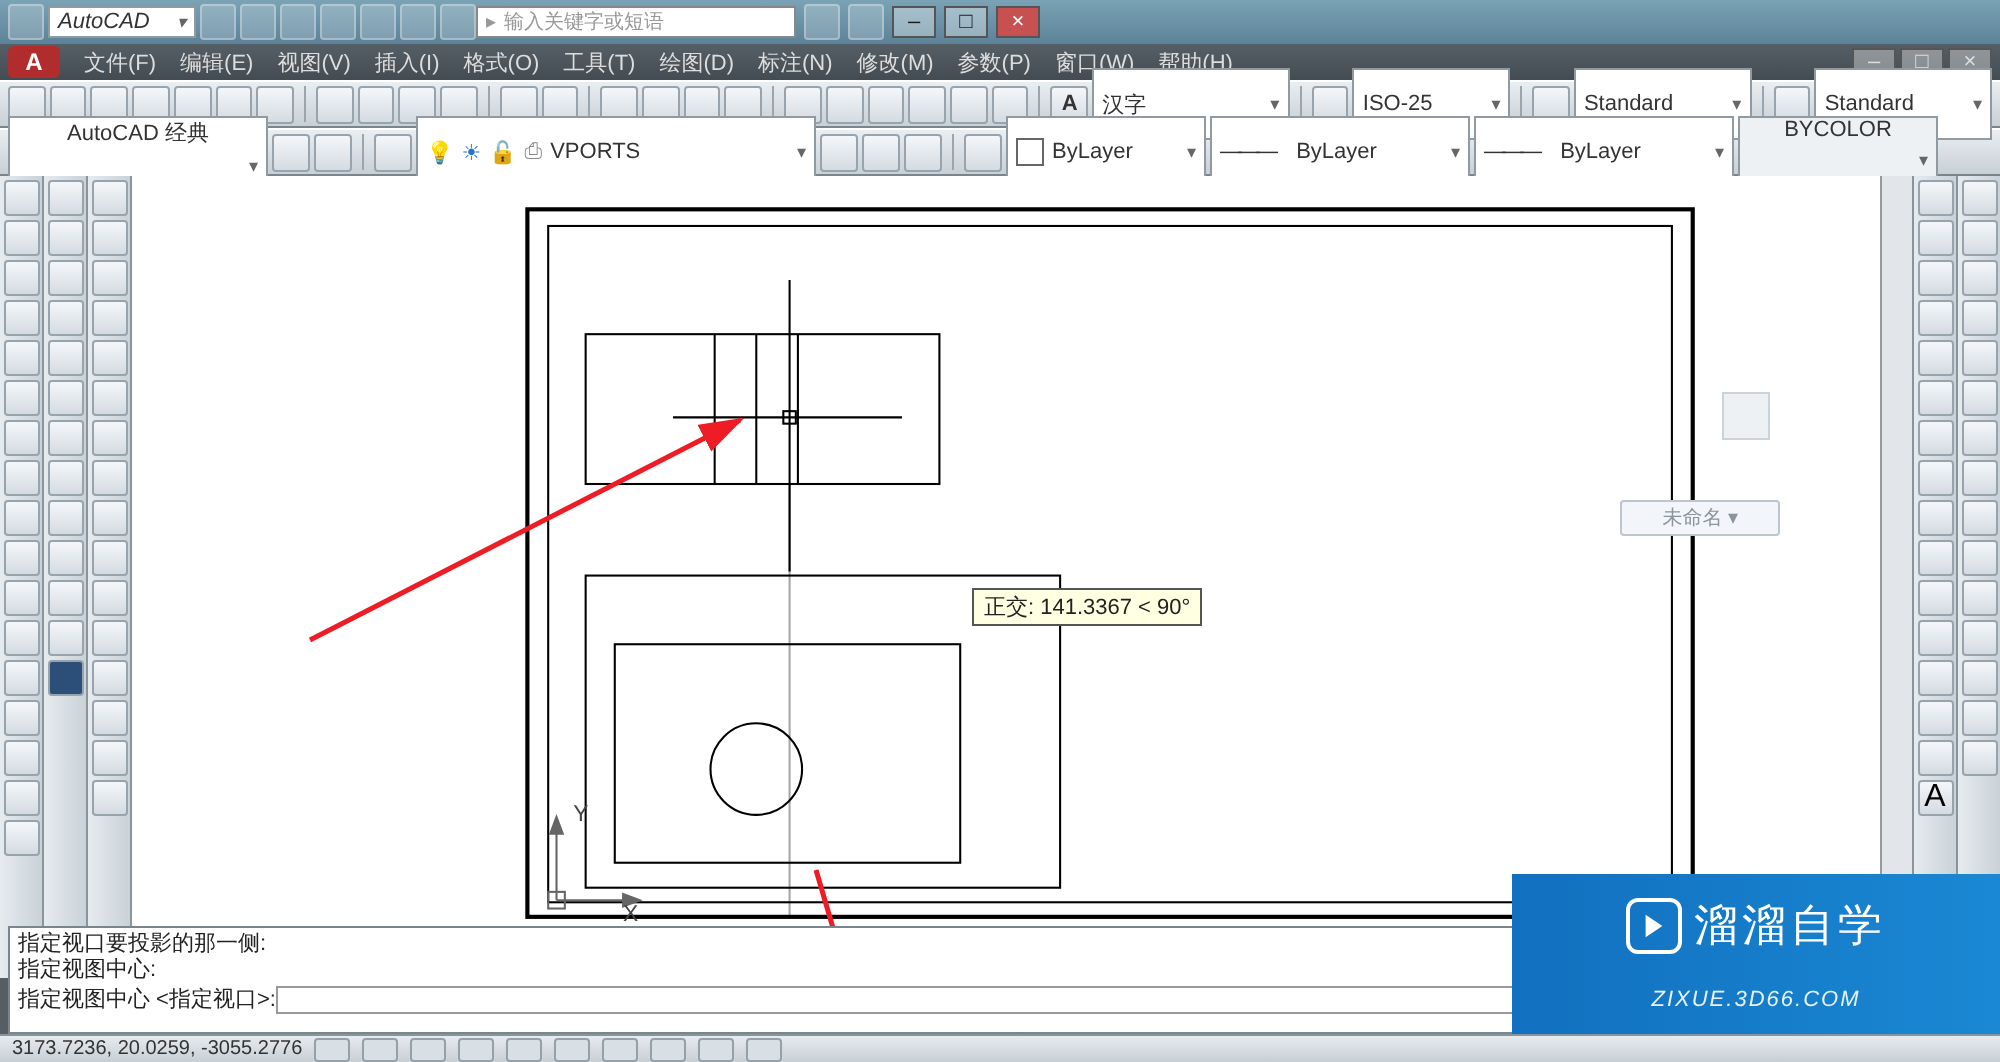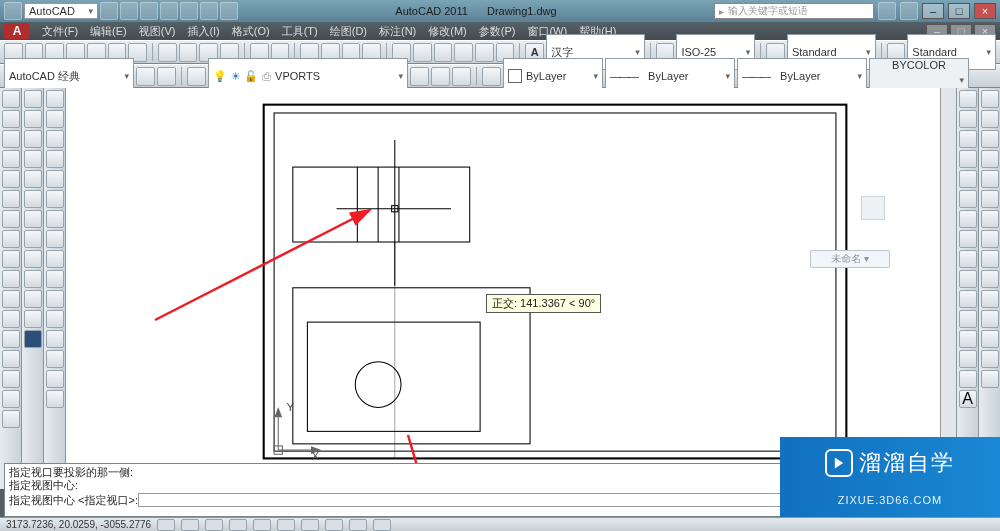--- a/index.html
+++ b/index.html
@@ -48,48 +48,44 @@
   .prop-badge { position:absolute; right:50px; top:162px; background:#f2f5f9; border:1px solid #bcc6ce; font-size:10px; padding:1px 20px; color:#8a949c; border-radius:2px;}
   .small-icon { position:absolute; right:55px; top:108px; width:24px; height:24px; border:1px solid #ccd3d9; background:#eef1f4;}
 
   .cmdline { position:absolute; left:4px; right:4px; bottom:14px; height:54px; background:#fff; border:1px solid #7a868e; font-size:11px; padding:2px 4px; color:#222; line-height:13px; overflow:hidden;}
   .cmdline .inp { display:flex; align-items:center; margin-top:1px;}
   .cmdline .inp .box { flex:1; height:14px; border:1px solid #999; padding:0 2px; color:#333;}
 
   .statusbar { position:absolute; left:0; right:0; bottom:0; height:14px; background:linear-gradient(#e6ebef,#c7cfd5); border-top:1px solid #8a949b; font-size:10px; color:#333; display:flex; align-items:center; padding-left:6px; gap:6px;text-align:right;}
   .statusbar .sb-btn{ width:18px;height:12px;border:1px solid #95a0a8;border-radius:2px;background:#d9e0e5;}
 
-  .watermark { position:absolute; right:0; bottom:14px; width:220px; height:80px; background:linear-gradient(90deg,#1170bf,#1a88d4); display:flex; align-items:center; justify-content:center; flex-direction:column; color:#fff; }
+  .watermark { position:absolute; right:0; bottom:14px; width:244px; height:80px; background:linear-gradient(90deg,#1170bf,#1a88d4); display:flex; align-items:center; justify-content:center; flex-direction:column; color:#fff; }
   .watermark .top{ font-size:22px; letter-spacing:2px; display:flex; align-items:center; gap:6px;}
   .watermark .top .play{ width:28px;height:28px;border:2px solid #fff;border-radius:6px;display:flex;align-items:center;justify-content:center;}
-  .watermark .bot{ font-size:11px; letter-spacing:1px; margin-top:16px; opacity:.9;}
+  .watermark .bot{ font-size:11px; letter-spacing:1px; margin-top:16px; opacity:.9;font-style:italic;}
 
   .red-arrow { position:absolute; pointer-events:none; }
 </style>
 </head>
 <body>
 
 <div class="titlebar">
   <div class="left">
     <div class="qat-item"></div>
-    <div class="combo" style="width:74px;height:16px;">
+    <div class="combo" style="width:74px;height:16px;font-style:italic;">
         <span>AutoCAD</span>
         <span class="arrow">▾</span>
       </div>
     <div class="qat-item"></div>
     <div class="qat-item"></div>
     <div class="qat-item"></div>
     <div class="qat-item"></div>
     <div class="qat-item"></div>
     <div class="qat-item"></div>
     <div class="qat-item"></div>
-  </div>
-  <div class="center">
-    <span>AutoCAD 2011</span>
-    <span>Drawing1.dwg</span>
   </div>
   <div class="right">
     <div class="search">
         <span style="margin-right:4px;">▸</span>
         <span>输入关键字或短语</span>
       </div>
     <div class="qat-item"></div>
     <div class="qat-item"></div>
     <div class="winbtn">
         <span>–</span>
@@ -174,21 +170,21 @@
     </div>
   <div class="sep"></div>
   <div class="tool-btn"></div>
   <div class="combo" style="width:90px;">
       <span>Standard</span>
       <span class="arrow">▾</span>
     </div>
 </div>
 
 <div class="row workspace-row">
-  <div class="combo" style="width:130px;">
+  <div class="combo" style="width:130px;flex-direction:column;">
       <span>AutoCAD 经典</span>
       <span class="arrow">▾</span>
     </div>
   <div class="tool-btn"></div>
   <div class="tool-btn"></div>
   <div class="sep"></div>
   <div class="tool-btn"></div>
   <div class="combo" style="width:200px;">
     <span style="color:#d7b500;">💡</span>
     <span style="color:#2a73c9;">☀</span>

